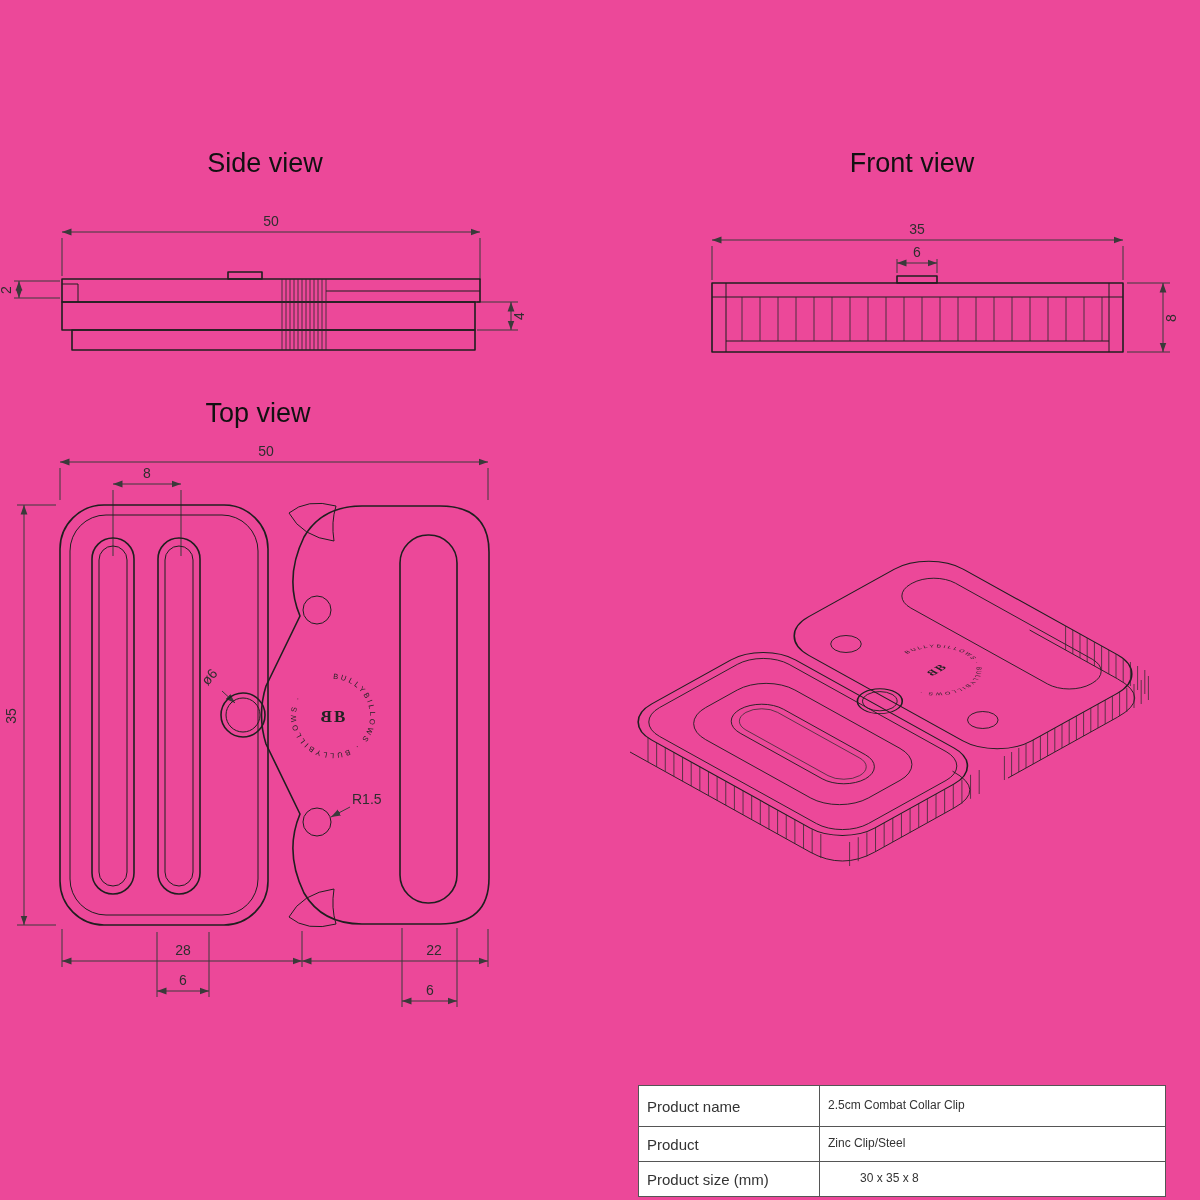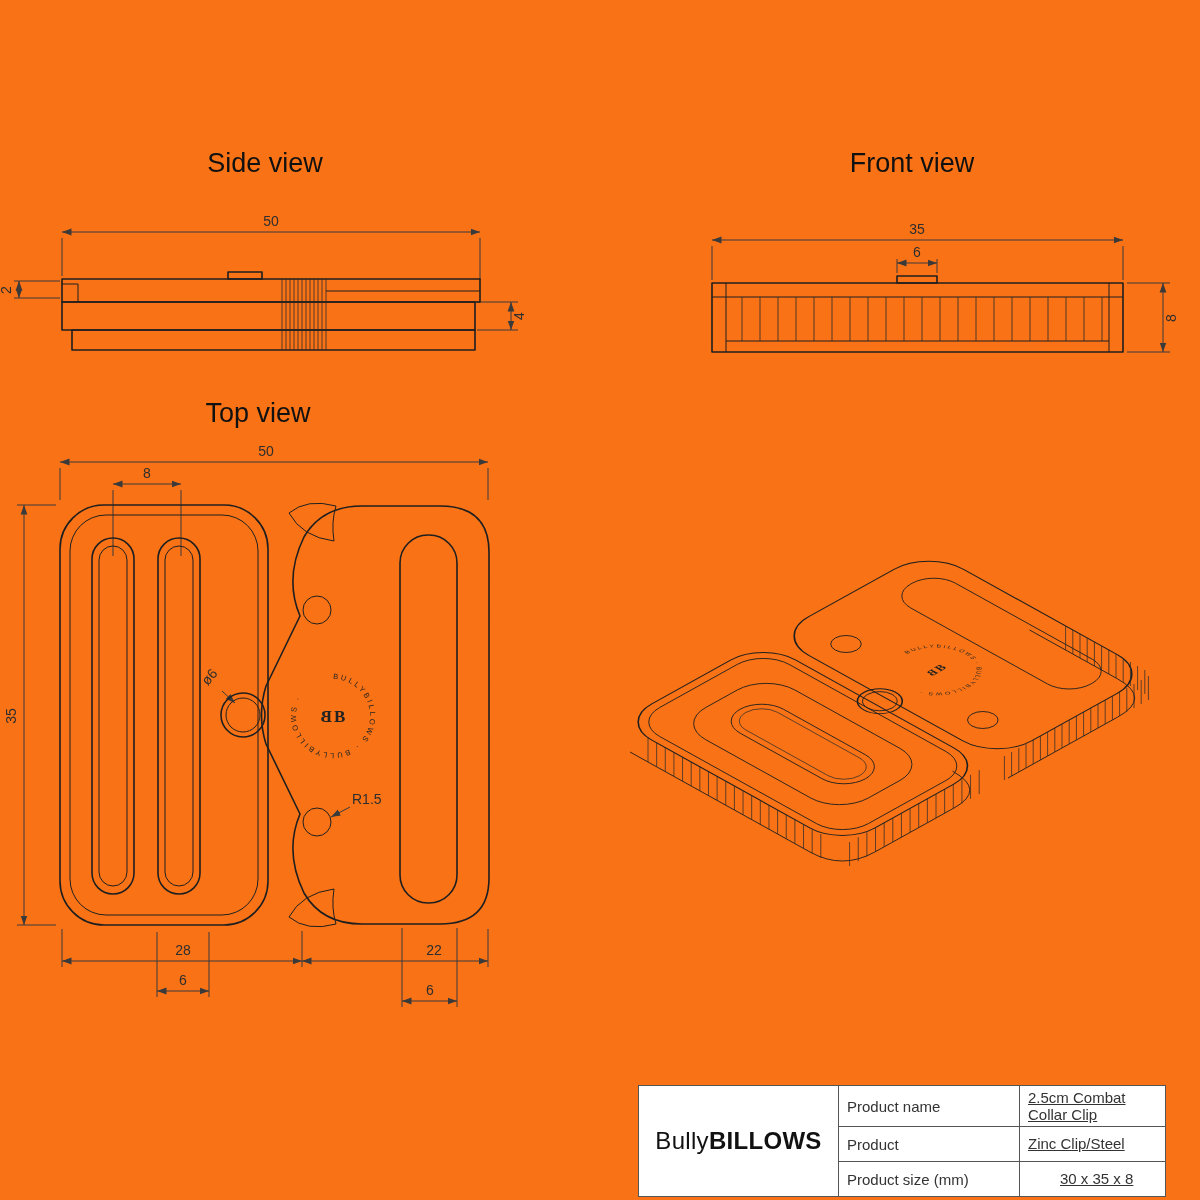--- a/index.html
+++ b/index.html
@@ -1,16 +1,16 @@
 <!DOCTYPE html>
 <html><head>
 <meta charset="utf-8">
 <style>
   html,body{margin:0;padding:0;background:#fff;}
-  .canvas{position:relative;width:1200px;height:1200px;background:#f97316;overflow:hidden;font-family:"Liberation Sans",sans-serif;}
+  .canvas{position:relative;width:1200px;height:1200px;background:#ec4899;overflow:hidden;font-family:"Liberation Sans",sans-serif;}
   svg{position:absolute;left:0;top:0;}
   .obj{fill:none;stroke:#1f1f1f;stroke-width:1.6;stroke-linejoin:round;stroke-linecap:round;}
   .obj2{fill:none;stroke:#1f1f1f;stroke-width:1;stroke-linejoin:round;}
   .thin{fill:none;stroke:#2a2a2a;stroke-width:0.8;}
   .thin line{stroke:#2a2a2a;stroke-width:0.8;}
   .dim line{stroke:#3a3a3a;stroke-width:1;fill:none;}
   .dimtxt{font-size:14px;fill:#2e2e2e;font-family:"Liberation Sans",sans-serif;}
   .vtitle{font-size:27px;fill:#111;font-family:"Liberation Sans",sans-serif;}
   .ringtxt{font-size:7.5px;letter-spacing:2.4px;fill:#222;font-family:"Liberation Sans",sans-serif;}
   .ringtxt-iso{font-size:7px;letter-spacing:2px;fill:#222;font-family:"Liberation Sans",sans-serif;}
@@ -18,21 +18,21 @@
   .mono-iso{font-size:14px;font-weight:bold;fill:#222;font-family:"Liberation Serif",serif;}
 
   .title-block{position:absolute;left:638px;top:1085px;width:528px;display:flex;border:1px solid #555;box-sizing:border-box;background:#fff;}
   .logo-cell{width:200px;display:flex;align-items:center;justify-content:center;border-right:1px solid #555;box-sizing:border-box;}
   .brand-light{font-size:24px;color:#111;font-weight:400;letter-spacing:.3px;}
   .brand-bold{font-size:24px;color:#111;font-weight:800;letter-spacing:.3px;}
   .tb-rows{flex:1;display:flex;flex-direction:column;}
   .tb-row{display:flex;border-bottom:1px solid #555;}
   .tb-row:last-child{border-bottom:none;gap:32px;}
   .tb-label{width:181px;border-right:1px solid #555;padding:2px 8px;font-size:15px;color:#333;box-sizing:border-box;display:flex;align-items:center;}
-  .tb-value{flex:1;padding:2px 8px;font-size:15px;color:#333;box-sizing:border-box;display:flex;align-items:center;line-height:1.15;text-decoration:underline;}
+  .tb-value{flex:1;padding:2px 8px;font-size:12px;color:#333;box-sizing:border-box;display:flex;align-items:center;line-height:1.15;}
 </style>
 </head>
 <body>
 
 <div class="canvas">
 
 <svg width="1200" height="1200" viewBox="0 0 1200 1200">
   <defs>
     <marker id="arr" viewBox="0 0 10 10" refX="9.5" refY="5" markerWidth="10" markerHeight="10" orient="auto-start-reverse" markerUnits="userSpaceOnUse">
       <path d="M0,1.6 L9.5,5 L0,8.4 z" fill="#3a3a3a"></path>
@@ -298,24 +298,20 @@
           <line x1="0" y1="242" x2="-30" y2="272"></line>
           <line x1="0" y1="254" x2="-30" y2="284"></line>
           <line x1="0" y1="266" x2="-30" y2="296"></line>
           <line x1="0" y1="278" x2="-30" y2="308"></line>
           <line x1="0" y1="290" x2="-30" y2="320"></line>
         </g>
   </g>
 </svg>
 
   <div class="title-block">
-    <div class="logo-cell">
-      <span class="brand-light">Bully</span>
-        <span class="brand-bold">BILLOWS</span>
-    </div>
     <div class="tb-rows">
       <div class="tb-row" style="height:40px">
         <div class="tb-label">Product name</div>
         <div class="tb-value">2.5cm Combat Collar Clip</div>
       </div>
       <div class="tb-row" style="height:34px">
         <div class="tb-label">Product</div>
         <div class="tb-value">Zinc Clip/Steel</div>
       </div>
       <div class="tb-row" style="height:34px">

